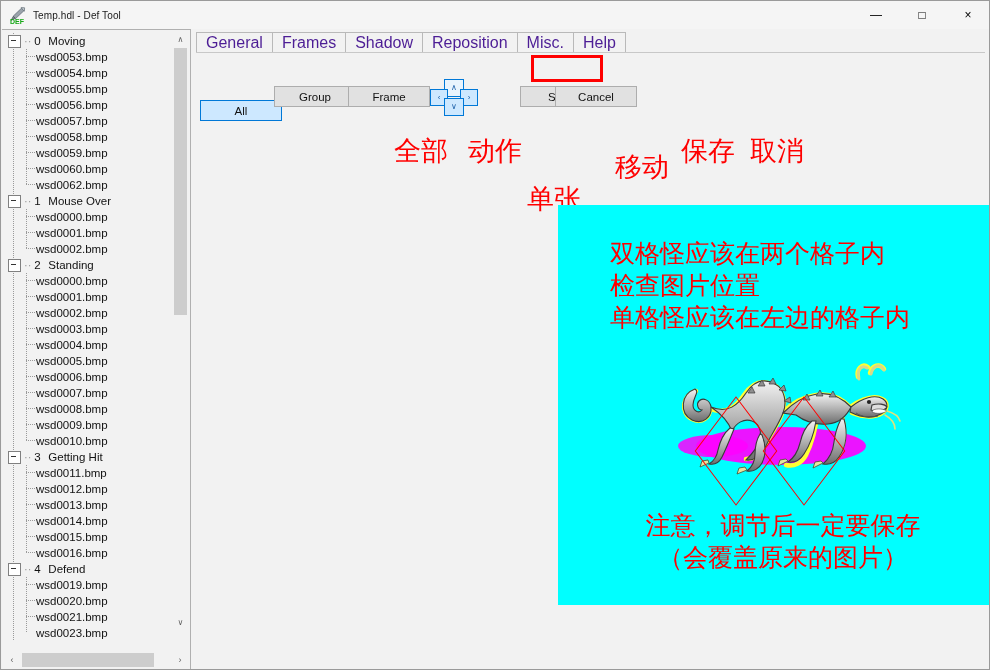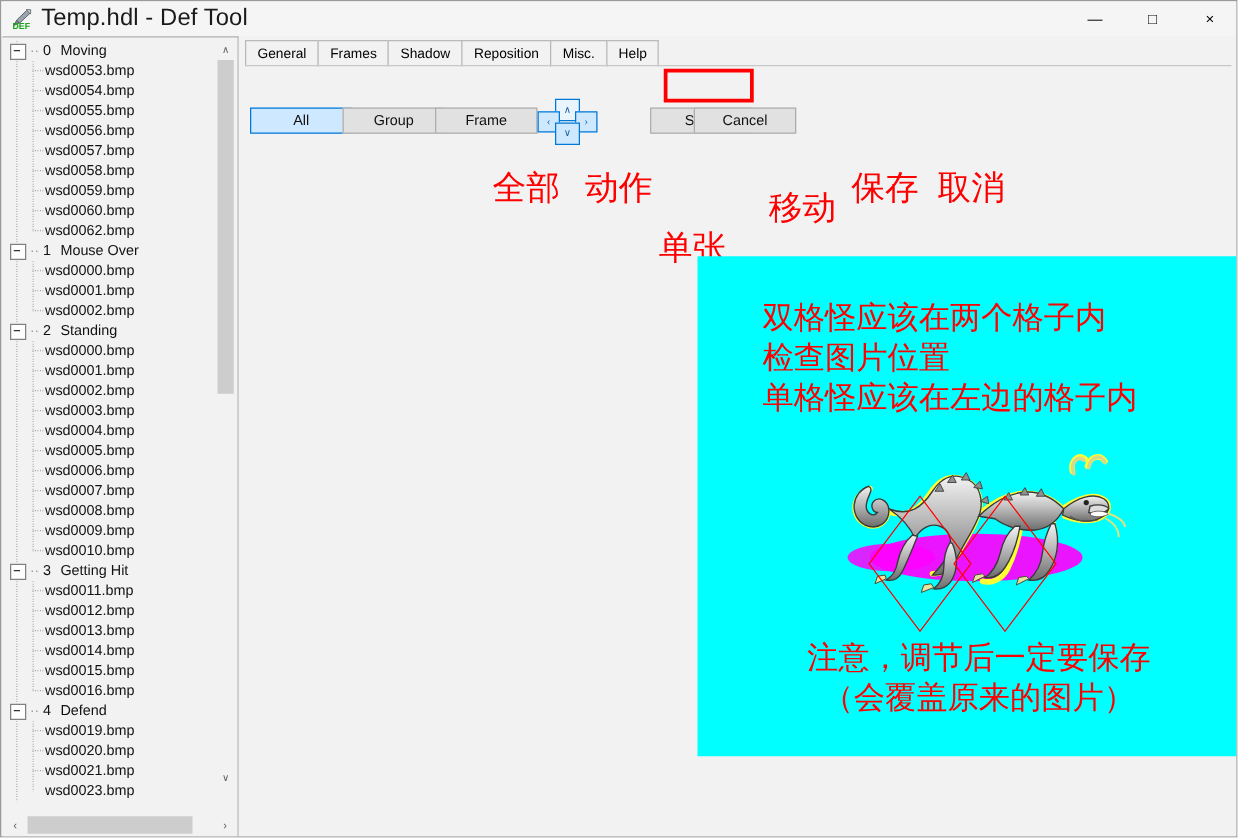--- a/index.html
+++ b/index.html
@@ -25,21 +25,21 @@
     background: #f5f5f5;
     display: flex; align-items: center;
     box-sizing: border-box;
   }
   .app-icon {
     width: 20px; height: 20px;
     margin-left: 6px; margin-right: 6px;
     position: relative; flex: none;
   }
   .title-text {
-    font-size: 19px; color: #1a1a1a;
+    font-size: 10px; color: #1a1a1a;
     white-space: nowrap;
     letter-spacing: 0.1px;
   }
   .win-buttons {
     margin-left: auto; display: flex; height: 28px;
   }
   .win-btn {
     width: 46px; height: 28px;
     display: flex; align-items: center; justify-content: center;
     font-size: 12px; color: #000;
@@ -173,21 +173,21 @@
   .tabstrip {
     position: absolute;
     left: 5px; top: 2px;
     height: 22px;
     display: flex; align-items: flex-end;
   }
   .tab {
     height: 21px;
     padding: 0 9px;
     display: flex; align-items: center;
-    font-size: 11px; color: #000000;
+    font-size: 16px; color: #4c1d95;
     background: #f2f2f2;
     border: 1px solid #b9b9b9;
     border-bottom: none;
     margin-right: -1px;
     box-sizing: border-box;
     white-space: nowrap;
   }
   .tab.active { background: #f2f2f2; }
   .tab-highlight {
     position: absolute;
@@ -212,21 +212,21 @@
     border: 1px solid #adadad;
     background: #e1e1e1;
     display: flex; align-items: center; justify-content: center;
     font-size: 11.5px; color: #111;
     box-sizing: border-box;
   }
   .btn.primary {
     background: #cde8ff;
     border: 1px solid #0078d7;
   }
-  .btn-all    { left: 9px;   top: 29px; width: 82px; }
+  .btn-all    { left: 9px;   top: 43px; width: 82px; }
   .btn-group  { left: 83px;  top: 29px; width: 82px; }
   .btn-frame  { left: 157px; top: 29px; width: 82px; }
   .btn-save   { left: 290px; top: 29px; width: 82px; margin-left: 39px; }
   .btn-cancel { left: 364px; top: 29px; width: 82px; }
 
   
   .dpad { position: absolute; left: 239px; top: 22px; width: 48px; height: 38px; }
   .dbtn {
     position: absolute;
     border: 1px solid #0078d7;

